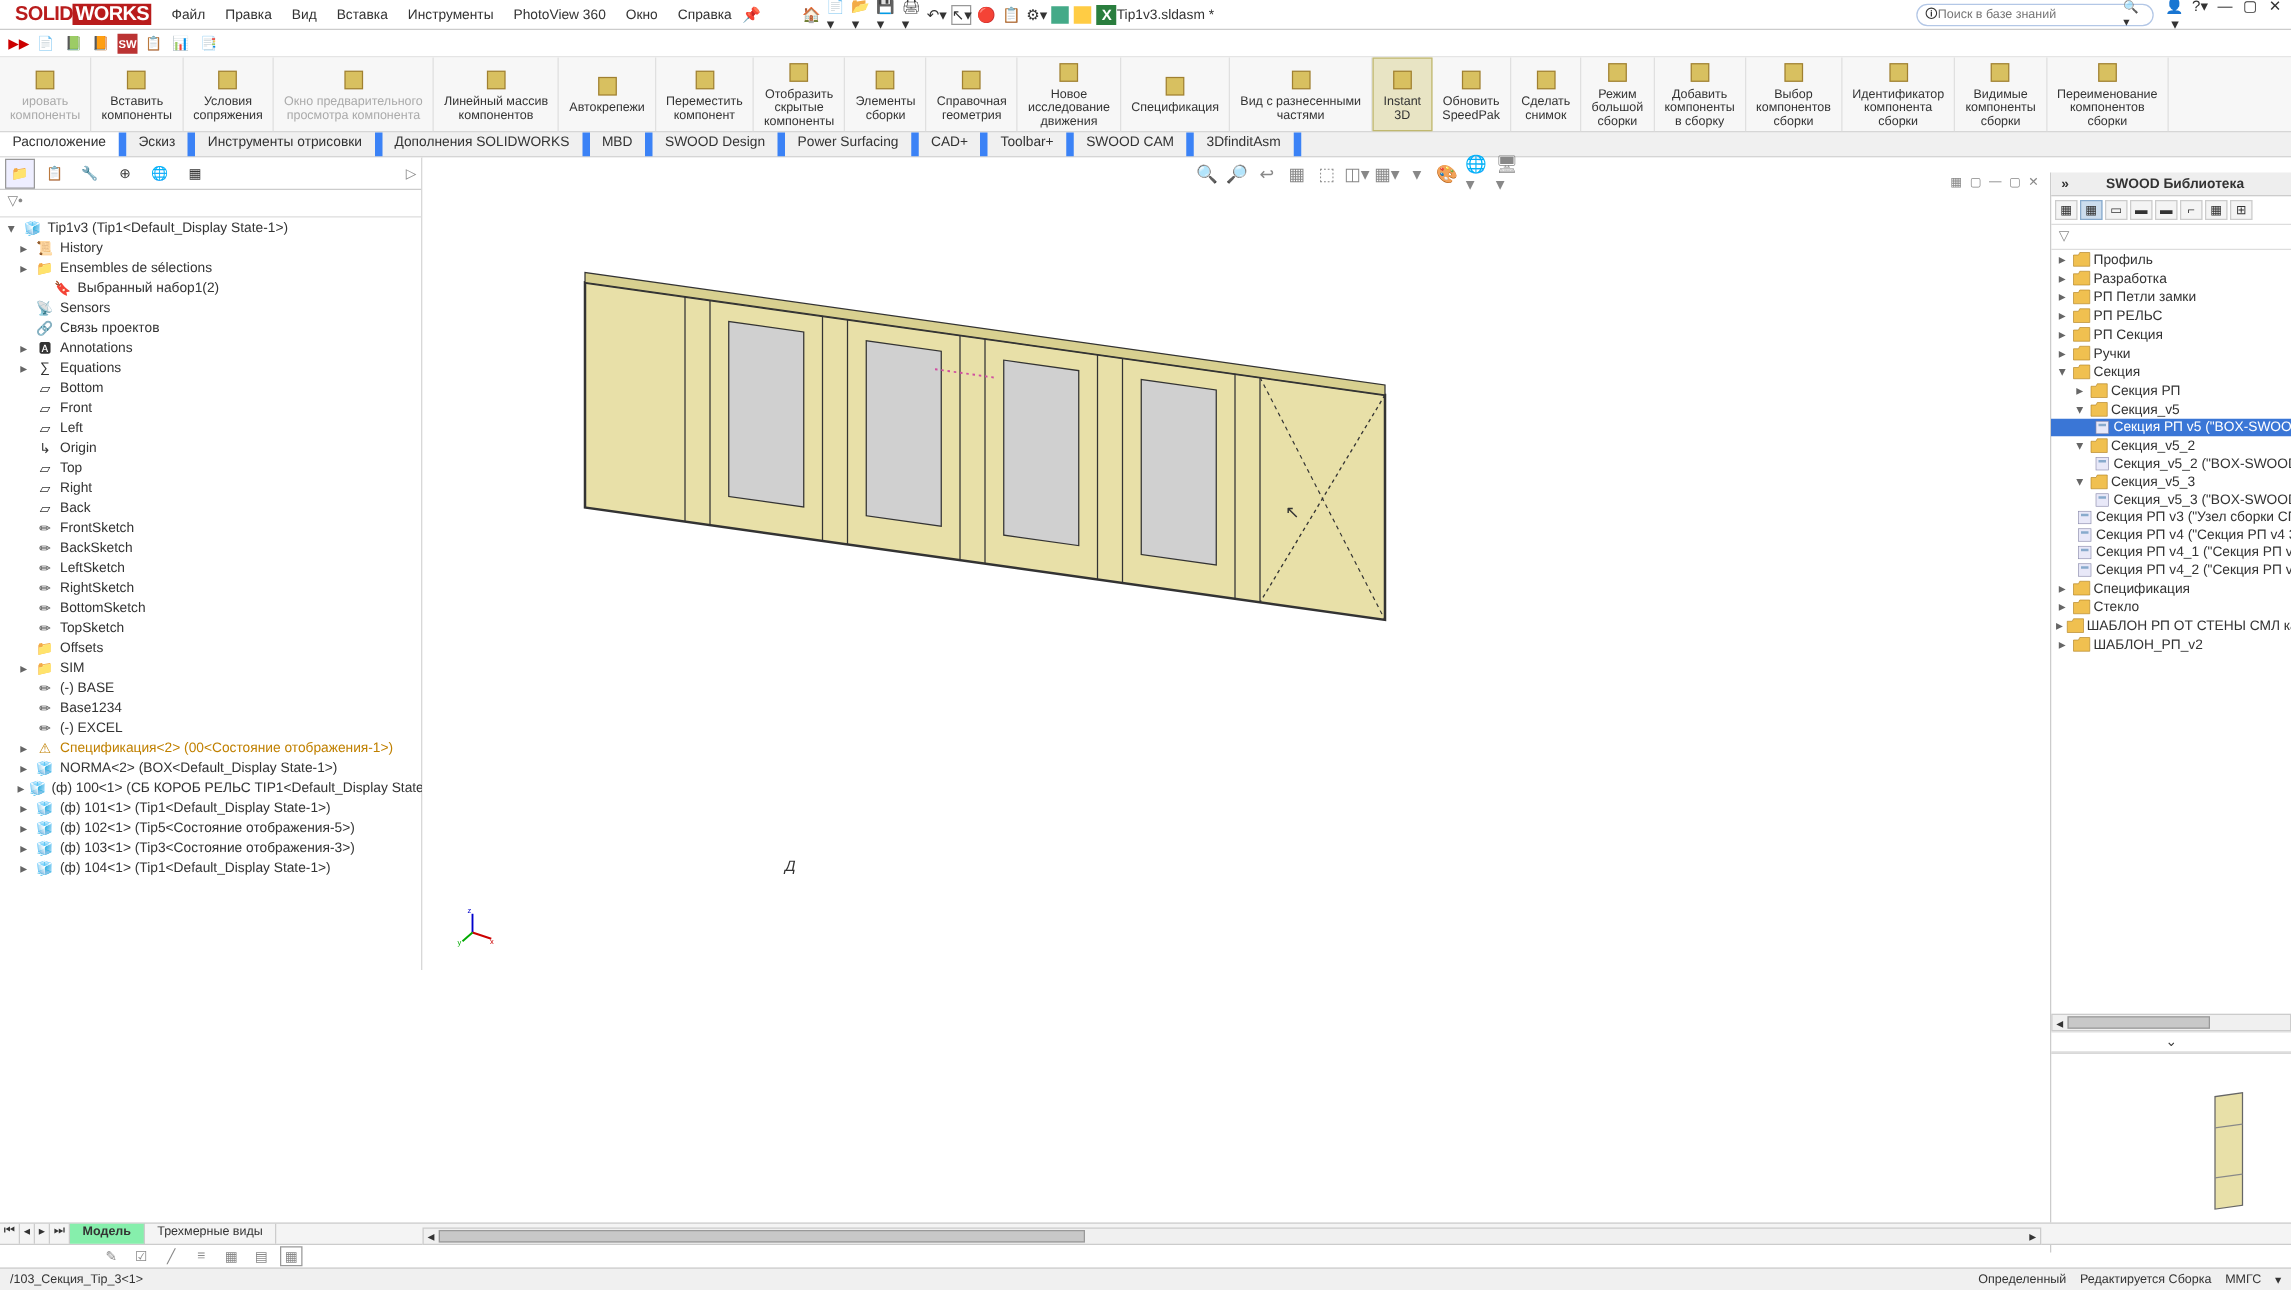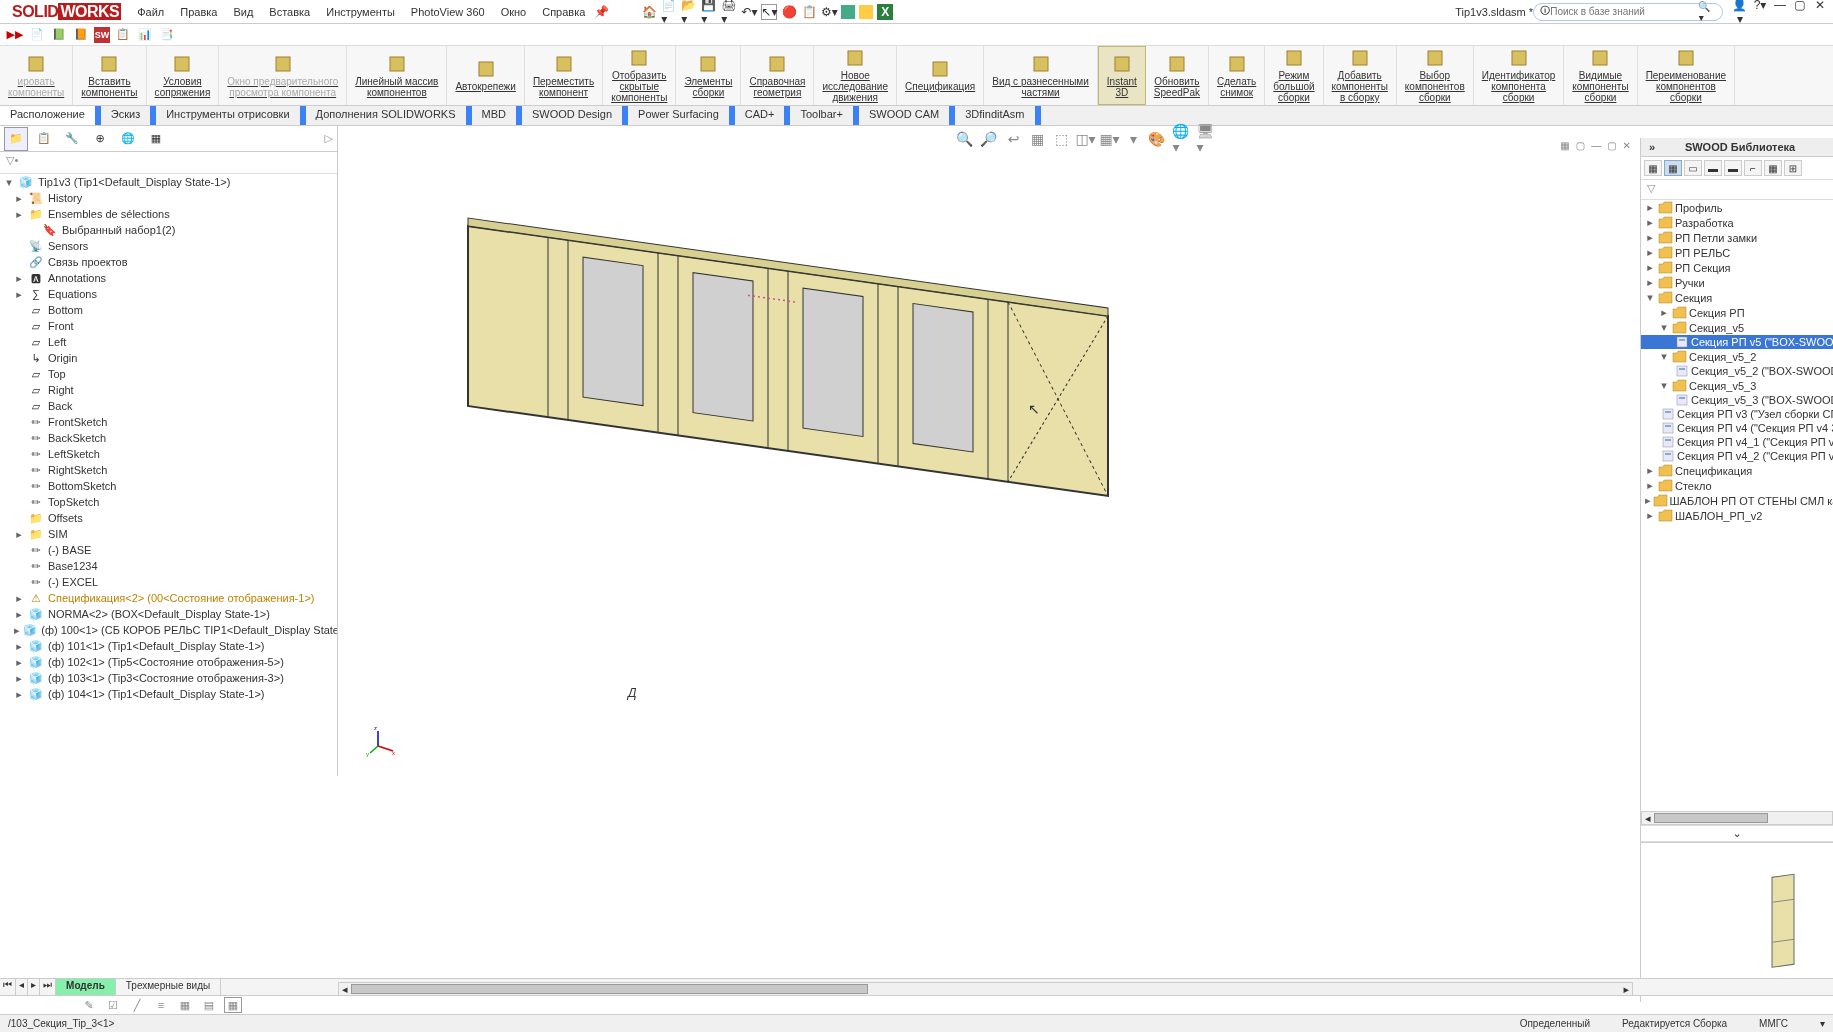--- a/index.html
+++ b/index.html
@@ -3,28 +3,28 @@
 <meta charset="utf-8">
 <style>
 * { box-sizing: border-box; margin: 0; padding: 0; font-family: "Segoe UI", Tahoma, sans-serif; }
 body { background: #fff; font-size: 11px; color: #333; overflow: hidden; width: 1833px; height: 1032px; position: relative; }
 .menubar { display: flex; align-items: center; height: 24px; border-bottom: 1px solid #ccc; padding: 0 4px; }
 .logo { font-weight: bold; color: #b91c1c; font-size: 16px; letter-spacing: -0.5px; padding: 0 8px; }
 .logo .s1 { color: #b91c1c; }
 .menubar .menu-item { padding: 0 8px; cursor: pointer; font-size: 11px; }
 .quick-icons { display: flex; gap: 4px; margin-left: 12px; align-items: center; }
 .qicon { display: inline-flex; width: 16px; height: 16px; align-items: center; justify-content: center; font-size: 12px; cursor: pointer; }
-.titlearea { flex: 1; text-align: right; font-size: 11px; }
+.titlearea { flex: 1; text-align: left; font-size: 11px; }
 .searchbox { display: flex; align-items: center; border: 1px solid #b3c7e6; border-radius: 10px; padding: 0 6px; height: 18px; width: 190px; }
 .searchbox input { border: none; outline: none; font-size: 10px; width: 150px; background: transparent; }
 .wincontrols { display: flex; gap: 2px; margin-left: 8px; }
 .wincontrols span { width: 18px; text-align: center; cursor: pointer; font-size: 12px; }
 .toolbar2 { display: flex; align-items: center; height: 22px; border-bottom: 1px solid #ddd; padding: 0 6px; gap: 4px; }
 .toolbar2 .tb-icon { width: 18px; height: 18px; display: inline-flex; align-items: center; justify-content: center; cursor: pointer; }
-.ribbon { display: flex; height: 60px; border-bottom: 1px solid #ccc; background: #f7f7f7; text-decoration: underline; }
+.ribbon { display: flex; height: 60px; border-bottom: 1px solid #ccc; background: #f7f7f7; }
 .ribbon-group { display: flex; flex-direction: column; align-items: center; justify-content: center; padding: 2px 8px; border-right: 1px solid #e0e0e0; font-size: 10px; text-align: center; line-height: 1.1; cursor: pointer; white-space: pre-wrap; }
 .ribbon-group.disabled { color: #aaa; }
 .rib-icon { width: 20px; height: 20px; margin-bottom: 2px; }
 .ribbon-group.active { background: #e8e4c4; border: 1px solid #c0b870; }
 .tabs-bar { display: flex; height: 20px; border-bottom: 1px solid #ccc; background: #f0f0f0; font-size: 11px; }
 .tabs-bar .tab { padding: 2px 10px; border-right: 6px solid #3b82f6; cursor: pointer; }
 .tabs-bar .tab.active { background: #fff; }
 .body-area { display: flex; height: 650px; position: relative; }
 .left-panel { width: 338px; border-right: 1px solid #ccc; display: flex; flex-direction: column; background: #fff; }
 .left-tabs { display: flex; height: 26px; border-bottom: 1px solid #ccc; align-items: center; padding: 0 4px; gap: 4px; }
@@ -60,21 +60,21 @@
 .lib .l2 { padding-left: 32px; }
 .lib-preview { height: 160px; border-top: 1px solid #ccc; display: flex; align-items: center; justify-content: flex-end; padding-right: 30px; }
 .bottom-tabs { position: absolute; left: 0; right: 0; bottom: 36px; height: 18px; border-top: 1px solid #ccc; border-bottom: 1px solid #ccc; display: flex; font-size: 10px; background: #f4f4f4; }
 .bottom-tabs .bt-nav { display:flex; }
 .bottom-tabs .bt-nav span { padding: 0 3px; border-right:1px solid #ccc; cursor:pointer;}
 .bottom-tabs .btab { padding: 1px 10px; border-right:1px solid #ccc; cursor:pointer;}
 .bottom-tabs .btab.active { background:#86efac; font-weight:bold;}
 .bottom-toolbar { position:absolute; left:0; bottom:18px; height:18px; display:flex; gap:6px; padding:0 80px; align-items:center;}
 .bottom-toolbar .bticon { width:18px; height:16px; cursor:pointer; display:inline-flex; align-items:center; justify-content:center; color:#888;}
 .statusbar { position: absolute; left: 0; right: 0; bottom: 0; height: 18px; background: #f0f0f0; border-top: 1px solid #ccc; display: flex; justify-content: space-between; padding: 0 8px; font-size: 10px; align-items:center;}
-.statusbar .sright { display:flex; gap:32px;}
+.statusbar .sright { display:flex; gap:11px;}
 svg { overflow: visible; }
 .folder-ico { fill:#f0c050; stroke:#b08020; stroke-width:0.5;}
 .file-ico { fill:#e8e8f8; stroke:#88a; stroke-width:0.5;}
 .hscroll-track { position:absolute; height:14px; background:#f0f0f0; border:1px solid #ccc; display:flex; align-items:center;}
 .hscroll-thumb { height:10px; background:#c8c8c8; border:1px solid #999;}
 .small-win-controls { position:absolute; right:200px; top:140px; display:flex; gap:2px; font-size:10px; color:#888;}
 .small-win-controls span{ cursor:pointer; padding:0 2px;}
 </style>
 </head>
 <body>

